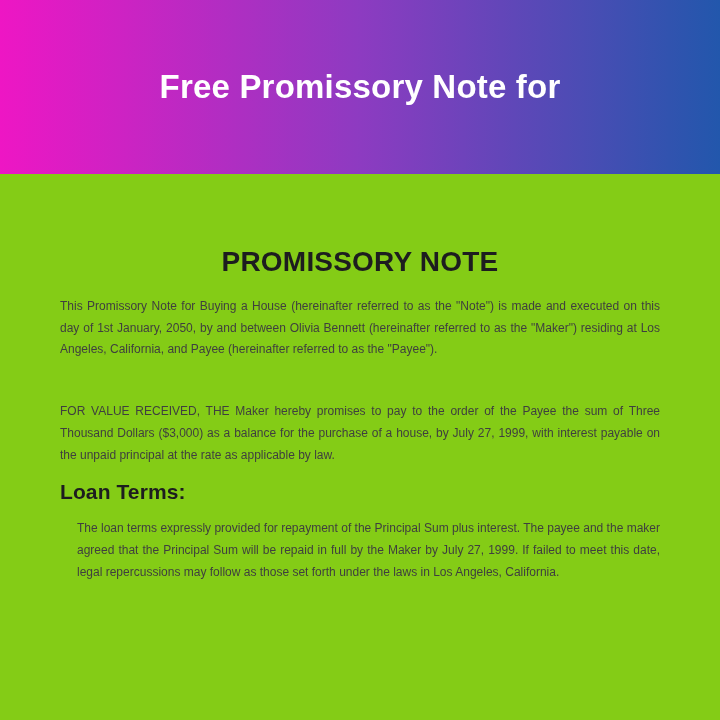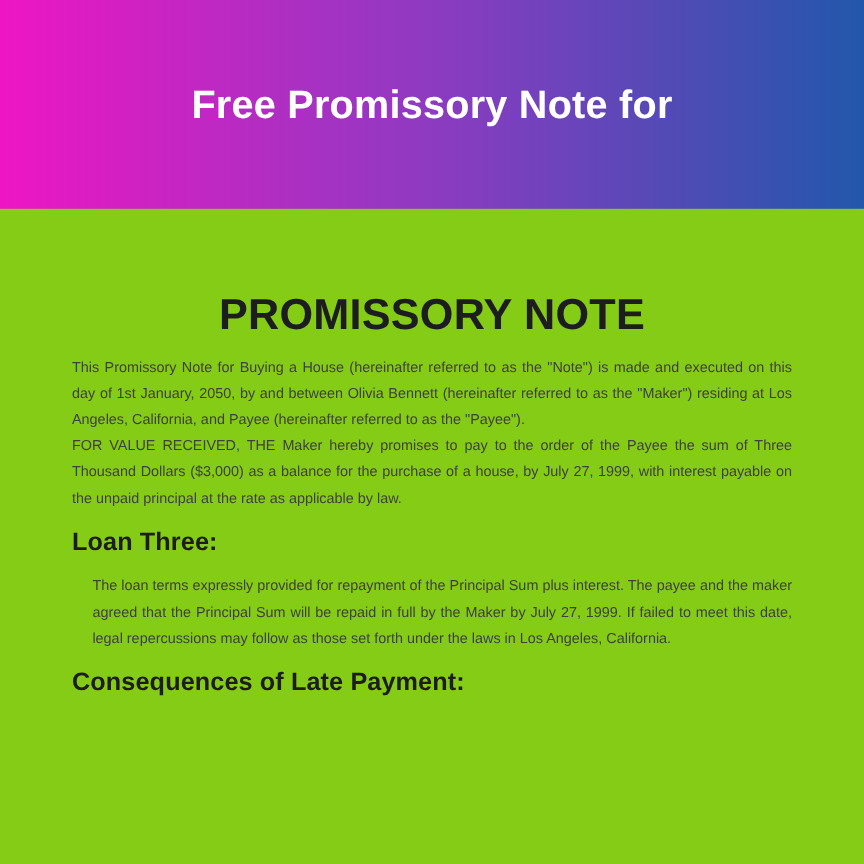--- a/index.html
+++ b/index.html
@@ -36,21 +36,21 @@
     letter-spacing: 0.2px;
     text-align: center;
   }
   
   .doc {
     padding: 70px 60px 0 60px;
   }
   .doc h1 {
     margin: 0 0 16px 0;
     text-align: center;
-    font-size: 36px;
+    font-size: 28px;
     line-height: 36px;
     font-weight: 700;
     color: #1d1d1f;
     letter-spacing: 0.2px;
   }
   .doc p {
     margin: 0;
     font-size: 12px;
     line-height: 21.7px;
     text-align: justify;
@@ -74,23 +74,22 @@
     <div class="banner-title" style="color: rgb(255, 255, 255);">
       <span>Free Promissory Note for</span>
     </div>
   </header>
 
   <main class="doc">
     <h1 style="color: rgb(29, 29, 31);">PROMISSORY NOTE</h1>
 
     <p style="color: rgb(63, 63, 63);">This Promissory Note for Buying a House (hereinafter referred to as the "Note") is made and executed on this day of 1st January, 2050, by and between Olivia Bennett (hereinafter referred to as the "Maker") residing at Los Angeles, California, and Payee (hereinafter referred to as the "Payee").</p>
 
-    <p style="color: rgb(63, 63, 63);">FOR VALUE RECEIVED, THE Maker hereby promises to pay to the order of the Payee the sum of Three Thousand Dollars ($3,000) as a balance for the purchase of a house, by July 27, 1999, with interest payable on the unpaid principal at the rate as applicable by law.</p>
+    <p style="color: rgb(63, 63, 63); margin-top: 40px;">FOR VALUE RECEIVED, THE Maker hereby promises to pay to the order of the Payee the sum of Three Thousand Dollars ($3,000) as a balance for the purchase of a house, by July 27, 1999, with interest payable on the unpaid principal at the rate as applicable by law.</p>
 
-    <h2 style="color: rgb(29, 29, 31);">Loan Three:</h2>
+    <h2 style="color: rgb(29, 29, 31);">Loan Terms:</h2>
 
     <p style="color: rgb(63, 63, 63); margin-left: 17px;">The loan terms expressly provided for repayment of the Principal Sum plus interest. The payee and the maker agreed that the Principal Sum will be repaid in full by the Maker by July 27, 1999. If failed to meet this date, legal repercussions may follow as those set forth under the laws in Los Angeles, California.</p>
 
-    <h2 style="color: rgb(29, 29, 31);">Consequences of Late Payment:</h2>
 
   </main>
 
 </div>
 
 </body></html>

